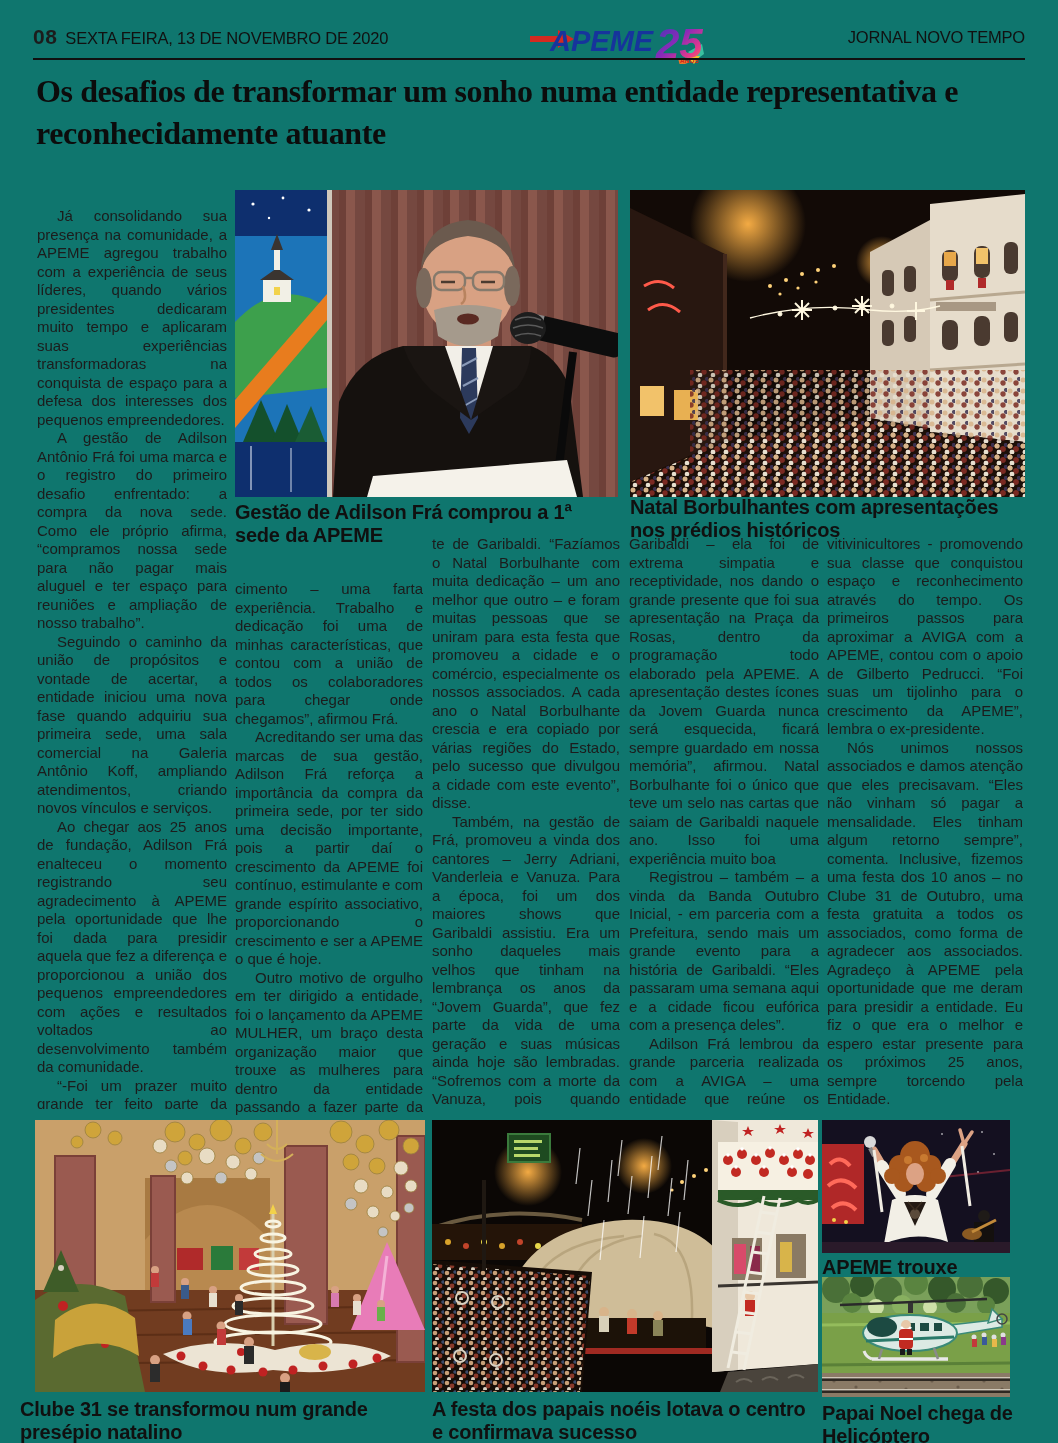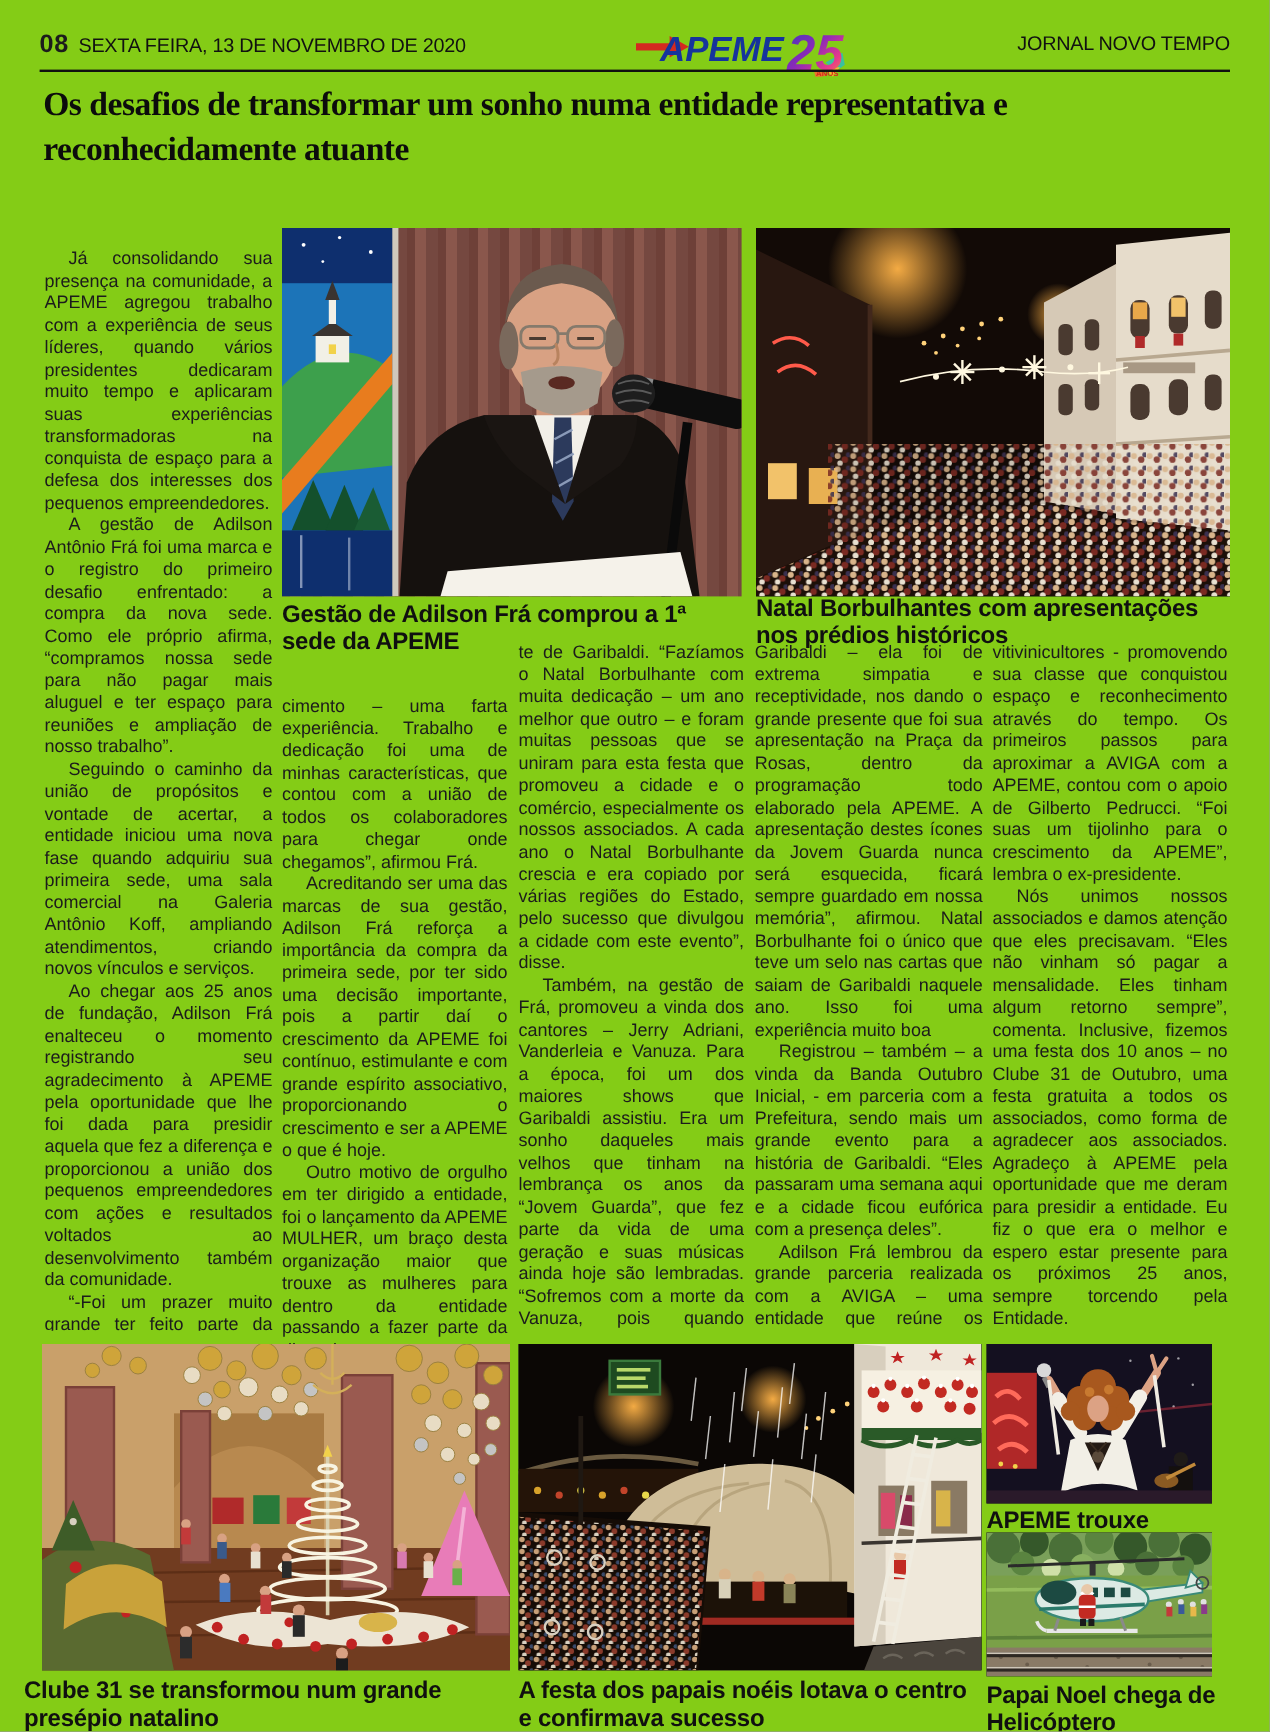--- a/index.html
+++ b/index.html
@@ -1,27 +1,27 @@
 <!DOCTYPE html>
 <html lang="pt"><head>
 <meta charset="utf-8">
 <style>
   html,body{margin:0;padding:0;background:#9a9a9a;}
-  .page{position:relative;width:1058px;height:1443px;background:#84cc16;margin:0 auto;
+  .page{position:relative;width:1058px;height:1443px;background:#0f766e;margin:0 auto;
         font-family:"Liberation Sans",sans-serif;color:#1c1c1c;overflow:hidden;}
   .abs{position:absolute;}
   
   .header{left:33px;top:18px;width:992px;height:38px;display:flex;align-items:center;justify-content:space-between;}
   .hleft{display:flex;align-items:baseline;gap:8px;}
   .pagenum{font-weight:bold;font-size:21px;letter-spacing:0.5px;}
   .hdate,.hjournal{font-size:16.5px;letter-spacing:-0.2px;color:#111;}
   .rule{left:33px;top:58px;width:992px;border-top:2.5px solid #101010;}
   
   .headline{left:36px;top:70px;width:992px;font-family:"Liberation Serif",serif;
-            font-weight:bold;font-size:28px;line-height:1.32;color:#0c0c0c;letter-spacing:-0.4px;}
+            font-weight:bold;font-size:32px;line-height:1.32;color:#0c0c0c;letter-spacing:-0.4px;}
   
   .photo{overflow:hidden;background:#222;}
   .photo svg{display:block;width:100%;height:100%;}
   .caption{font-weight:bold;font-size:20px;color:#101010;letter-spacing:-0.2px;}
   
   .col{font-size:15px;line-height:18.5px;text-align:justify;overflow:hidden;}
   .col p{margin:0;text-indent:20px;}
   .col p.noindent{text-indent:0;}
   .curtainbg{background:repeating-linear-gradient(90deg,#6e4038 0 7px,#8a574c 7px 16px,#754840 16px 26px);}
 </style>

